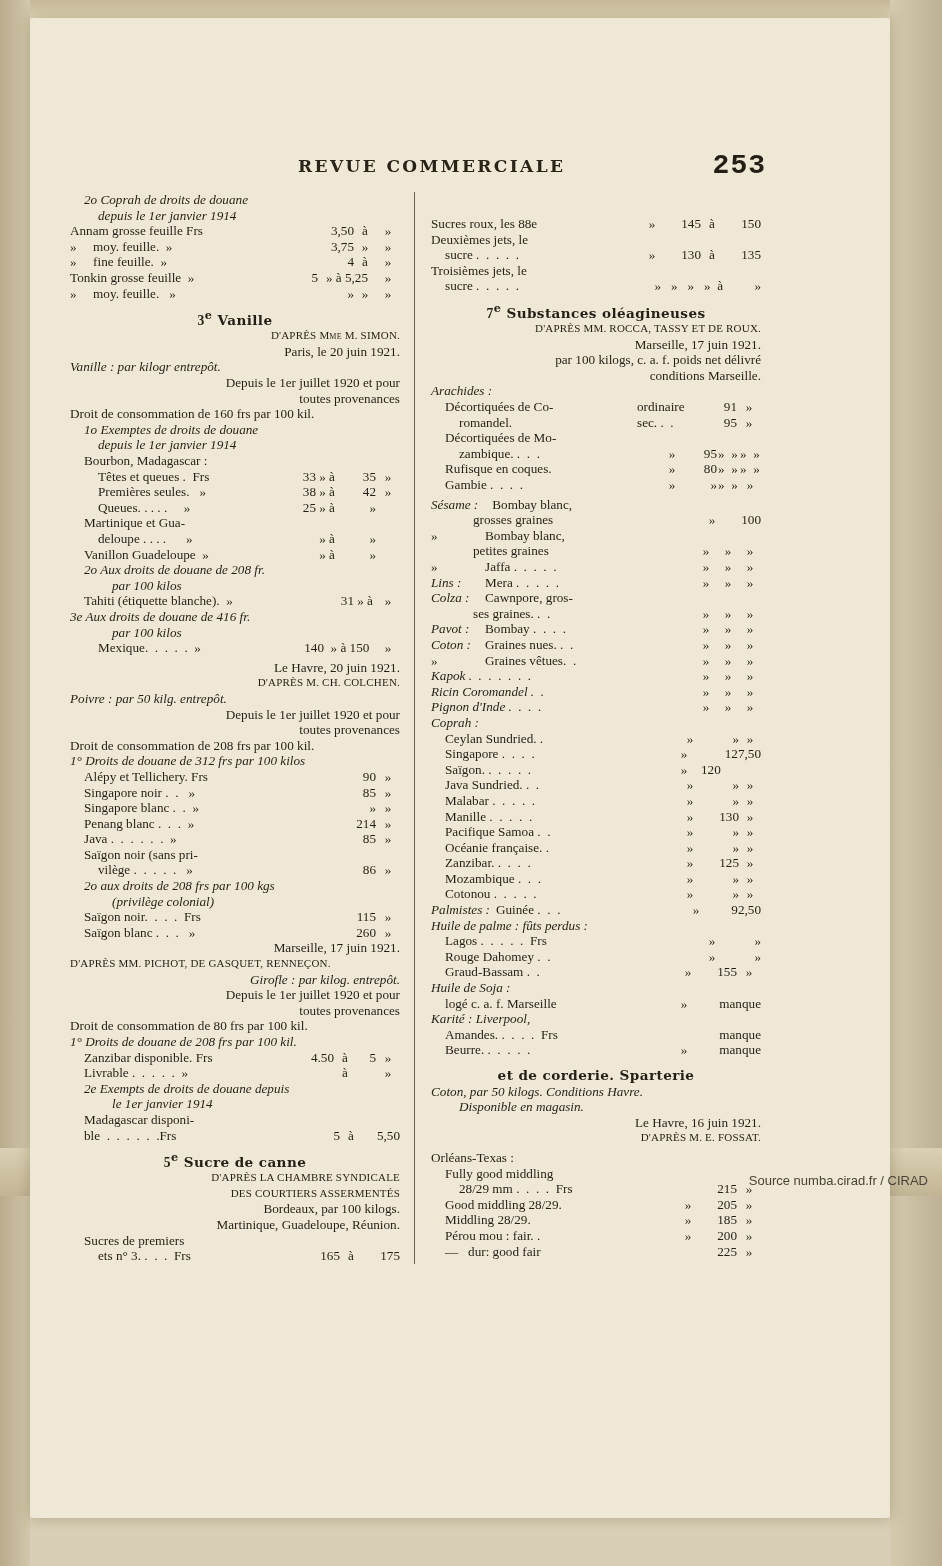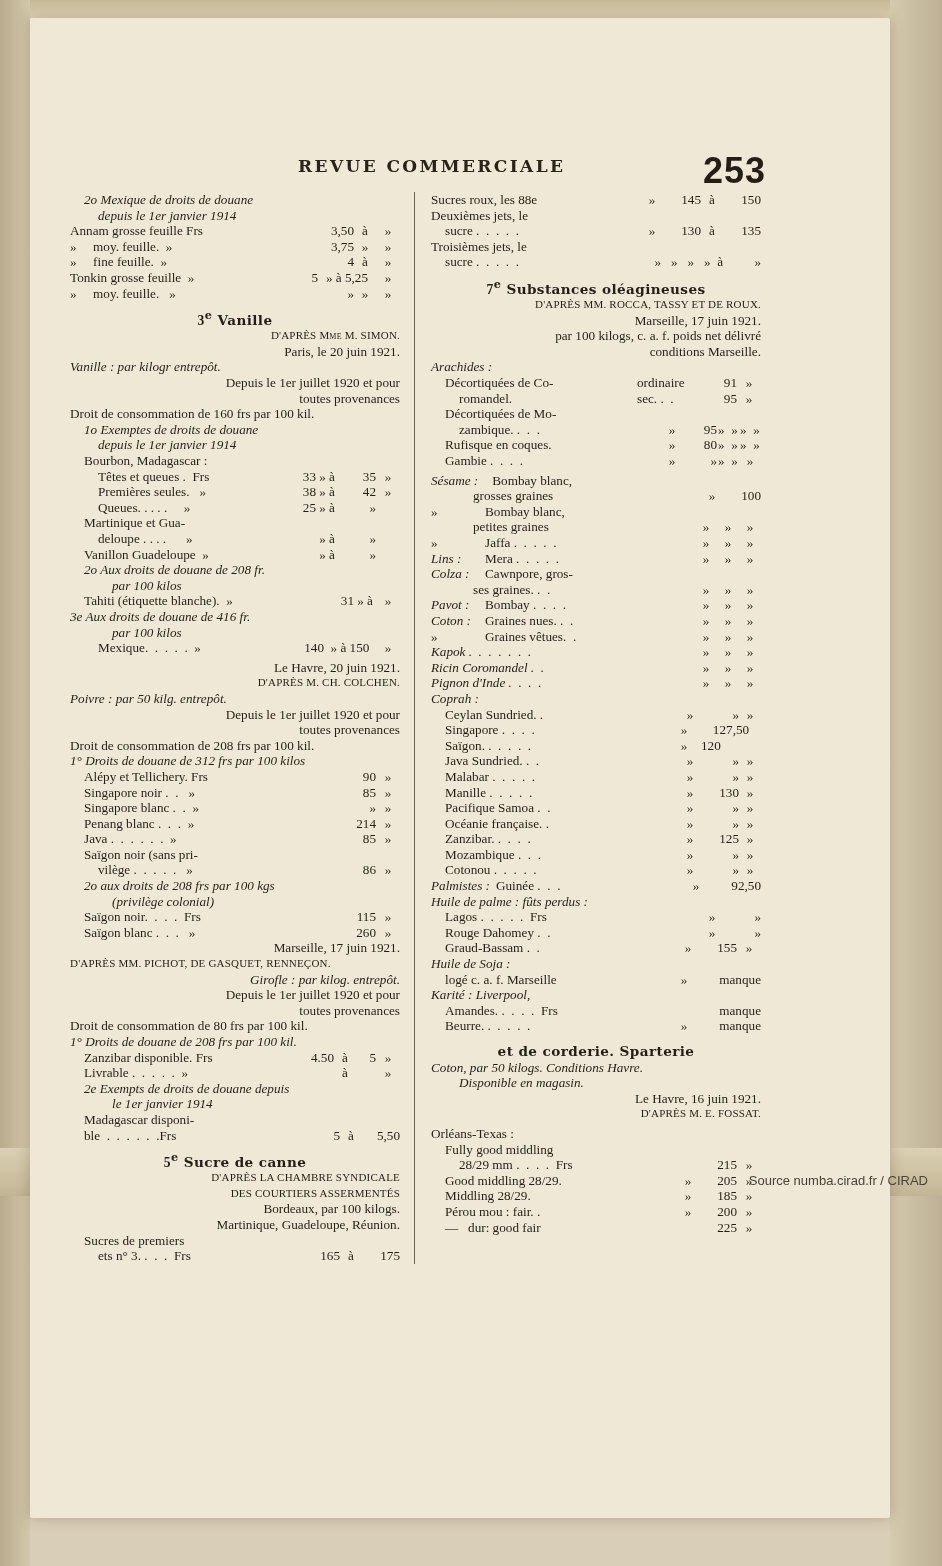--- a/index.html
+++ b/index.html
@@ -53,40 +53,40 @@
     font-size: 17px;
     letter-spacing: 2.4px;
     font-family: "DejaVu Serif", serif;
     font-weight: bold;
     color: #2a2418;
   }
   .hdr-page {
     position: absolute;
     right: 4px;
     top: 0px;
-    font-size: 36px;
-    font-family: Liberation Sans, sans-serif;
+    font-size: 28px;
+    font-family: Liberation Mono, monospace;
     font-weight: bold;
     letter-spacing: 1px;
     color: #241f16;
     text-align: center;
   }
   
   .cols {
     position: relative;
     display: flex;
     width: 700px;
   }
   .col {
     width: 330px;
     font-size: 13.2px;
     line-height: 15.6px;
   }
   .col.left { padding-right: 14px; border-right: 1px solid #6c6250; }
-  .col.right { padding-left: 16px; }
+  .col.right { padding-left: 16px; margin-top: 24px; }
 
   .line { white-space: pre; position: relative; }
   .ctr { text-align: right; }
   .ital { font-style: italic; }
   .sc {
     font-variant: small-caps;
     letter-spacing: .2px;
   }
   .tiny { font-size: 11px; }
   .sec {
@@ -159,21 +159,21 @@
 
     <div class="hdr">
       <div class="hdr-title">REVUE COMMERCIALE</div>
       <div class="hdr-page">253</div>
     </div>
 
     <div class="cols">
 
       <div class="col left">
 
-        <div class="line ital indent1">2o Mexique de droits de douane</div>
+        <div class="line ital indent1">2o Coprah de droits de douane</div>
         <div class="line ital indent2">depuis le 1er janvier 1914</div>
 
         <div class="row"><span class="nm">Annam grosse feuille Frs</span><span class="dots"></span><span class="v1">3,50</span><span class="v2">à</span><span class="v4">»</span></div>
         <div class="row"><span class="nm">»     moy. feuille.  »</span><span class="dots"></span><span class="v1">3,75</span><span class="v2">»</span><span class="v4">»</span></div>
         <div class="row"><span class="nm">»     fine feuille.  »</span><span class="dots"></span><span class="v1">4</span><span class="v2">à</span><span class="v4">»</span></div>
         <div class="row"><span class="nm">Tonkin grosse feuille  »</span><span class="dots"></span><span class="v1">5</span><span class="v2" style="flex:0 0 58px">» à 5,25</span><span class="v4">»</span></div>
         <div class="row"><span class="nm">»     moy. feuille.   »</span><span class="dots"></span><span class="v1">»</span><span class="v2">»</span><span class="v4">»</span></div>
 
         <div class="gap2"></div>
         <div class="sec">
@@ -288,21 +288,21 @@
         <div class="row indent3"><span class="nm">ses graines. .  .</span><span class="dots"></span><span class="v2">»</span><span class="v2">»</span><span class="v2">»</span></div>
         <div class="row"><span class="nm ital" style="flex:0 0 54px">Pavot :</span><span class="nm">Bombay .  .  .  .</span><span class="dots"></span><span class="v2">»</span><span class="v2">»</span><span class="v2">»</span></div>
         <div class="row"><span class="nm ital" style="flex:0 0 54px">Coton :</span><span class="nm">Graines nues. .  .</span><span class="dots"></span><span class="v2">»</span><span class="v2">»</span><span class="v2">»</span></div>
         <div class="row"><span class="nm" style="flex:0 0 24px">»</span><span style="flex:0 0 30px"></span><span class="nm">Graines vêtues.  .</span><span class="dots"></span><span class="v2">»</span><span class="v2">»</span><span class="v2">»</span></div>
         <div class="row"><span class="nm ital">Kapok .  .  .  .  .  .  .</span><span class="dots"></span><span class="v2">»</span><span class="v2">»</span><span class="v2">»</span></div>
         <div class="row"><span class="nm ital">Ricin Coromandel .  .</span><span class="dots"></span><span class="v2">»</span><span class="v2">»</span><span class="v2">»</span></div>
         <div class="row"><span class="nm ital">Pignon d'Inde .  .  .  .</span><span class="dots"></span><span class="v2">»</span><span class="v2">»</span><span class="v2">»</span></div>
 
         <div class="line ital">Coprah :</div>
         <div class="row indent1"><span class="nm">Ceylan Sundried. .</span><span class="dots"></span><span class="v2">»</span><span class="v3">»</span><span class="v2">»</span></div>
-        <div class="row indent1"><span class="nm">Singapore .  .  .  .</span><span class="dots"></span><span class="v2">»</span><span style="flex:0 0 60px;text-align:center;padding-left:6px">127,50</span></div>
+        <div class="row indent1"><span class="nm">Singapore .  .  .  .</span><span class="dots"></span><span class="v2">»</span><span style="flex:0 0 60px;text-align:right;padding-left:6px">127,50</span></div>
         <div class="row indent1"><span class="nm">Saïgon. .  .  .  .  .</span><span class="dots"></span><span class="v2">»</span><span style="flex:0 0 60px;text-align:left;padding-left:6px">120</span></div>
         <div class="row indent1"><span class="nm">Java Sundried. .  .</span><span class="dots"></span><span class="v2">»</span><span class="v3">»</span><span class="v2">»</span></div>
         <div class="row indent1"><span class="nm">Malabar .  .  .  .  .</span><span class="dots"></span><span class="v2">»</span><span class="v3">»</span><span class="v2">»</span></div>
         <div class="row indent1"><span class="nm">Manille .  .  .  .  .</span><span class="dots"></span><span class="v2">»</span><span class="v3">130</span><span class="v2">»</span></div>
         <div class="row indent1"><span class="nm">Pacifique Samoa .  .</span><span class="dots"></span><span class="v2">»</span><span class="v3">»</span><span class="v2">»</span></div>
         <div class="row indent1"><span class="nm">Océanie française. .</span><span class="dots"></span><span class="v2">»</span><span class="v3">»</span><span class="v2">»</span></div>
         <div class="row indent1"><span class="nm">Zanzibar. .  .  .  .</span><span class="dots"></span><span class="v2">»</span><span class="v3">125</span><span class="v2">»</span></div>
         <div class="row indent1"><span class="nm">Mozambique .  .  .</span><span class="dots"></span><span class="v2">»</span><span class="v3">»</span><span class="v2">»</span></div>
         <div class="row indent1"><span class="nm">Cotonou .  .  .  .  .</span><span class="dots"></span><span class="v2">»</span><span class="v3">»</span><span class="v2">»</span></div>
 

